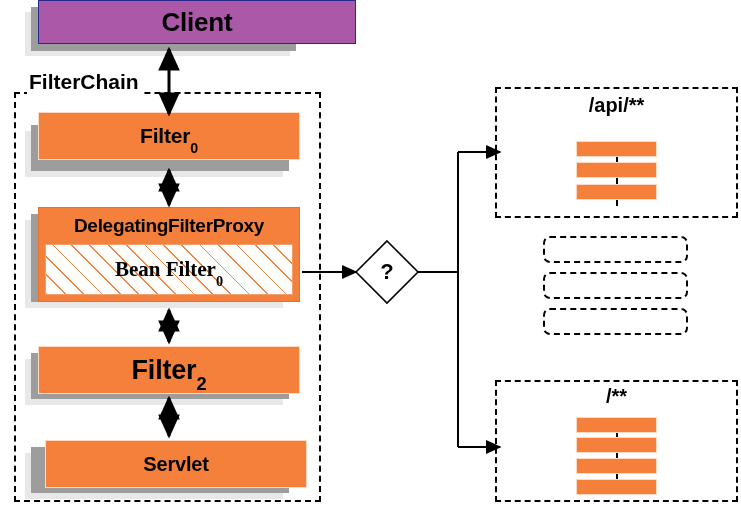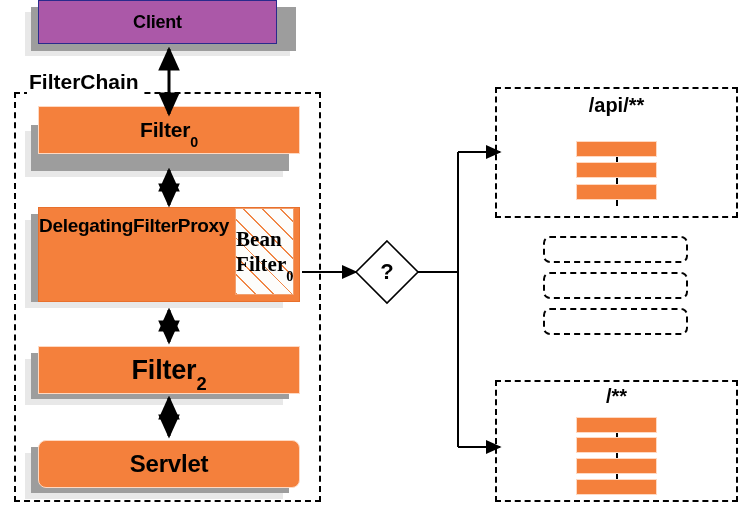--- a/index.html
+++ b/index.html
@@ -60,21 +60,21 @@
     left: 0px;
     font-weight: bold;
   }
 
   
   .dfp-outer {
     background: #f4803c;
     border: 1.5px solid #e8702c;
     z-index: 3;
     display: flex;
-    flex-direction: row;
+    flex-direction: column;
     align-items: stretch;
   }
   .dfp-title {
     height: 36px;
     display: flex;
     align-items: center;
     justify-content: center;
     font-weight: bold;
     font-size: 19px;
     color: #000;
@@ -152,30 +152,30 @@
     pointer-events: none;
   }
 </style>
 </head>
 <body>
 
 <div id="canvas">
 
   <div class="abs shadow-far" style="left:25px; top:12px; width:265px; height:44px;"></div>
   <div class="abs shadow-near" style="left:31px; top:7px; width:265px; height:44px;"></div>
-  <div class="abs box box-purple" style="left:38px; top:0px; width:239px; height:44px; font-size:18px;">
+  <div class="abs box box-purple" style="left:38px; top:0px; width:318px; height:44px; font-size:26px;">
     <span class="box-label">Client</span>
   </div>
 
   <div class="abs dashed-box" style="left:14px; top:92px; width:307px; height:410px;"></div>
   <div class="abs caption" style="left:14px; top:70px; font-size:21px;margin-left:13px;">FilterChain</div>
 
   <div class="abs shadow-far" style="left:25px; top:131px; width:258px; height:46px;"></div>
   <div class="abs shadow-near" style="left:31px; top:125px; width:258px; height:46px;"></div>
-  <div class="abs box box-orange" style="left:38px; top:106px; width:262px; height:48px; font-size:21px;">
+  <div class="abs box box-orange" style="left:38px; top:112px; width:262px; height:48px; font-size:21px;">
     <span class="box-label">
       <span>Filter</span><span class="sub">0</span>
     </span>
   </div>
 
   <div class="abs shadow-far" style="left:25px; top:220px; width:258px; height:88px;"></div>
   <div class="abs shadow-near" style="left:31px; top:214px; width:258px; height:88px;"></div>
   <div class="abs dfp-outer" style="left:38px; top:207px; width:262px; height:95px;">
     <div class="dfp-title">DelegatingFilterProxy</div>
     <div class="bean-filter" style="font-size:21px;">
@@ -188,21 +188,21 @@
   <div class="abs shadow-far" style="left:25px; top:359px; width:258px; height:46px;"></div>
   <div class="abs shadow-near" style="left:31px; top:353px; width:258px; height:46px;"></div>
   <div class="abs box box-orange" style="left:38px; top:346px; width:262px; height:48px; font-size:27px;">
     <span class="box-label">
       <span>Filter</span><span class="sub">2</span>
     </span>
   </div>
 
   <div class="abs shadow-far" style="left:25px; top:453px; width:258px; height:46px;"></div>
   <div class="abs shadow-near" style="left:31px; top:447px; width:258px; height:46px;"></div>
-  <div class="abs box box-orange" style="left:38px; top:440px; width:262px; height:48px; font-size:24px;border-radius:8px;">
+  <div class="abs box box-orange" style="left:45px; top:440px; width:262px; height:48px; font-size:20px;">
     <span class="box-label">Servlet</span>
   </div>
 
   <div class="abs" style="left:374px; top:259px; width:26px; height:26px; z-index:8; font-size:22px; font-weight:bold; text-align:center; color:#000;">?</div>
 
   <div class="abs dashed-box" style="left:495px; top:87px; width:243px; height:131px;"></div>
   <div class="abs path-text" style="left:495px; top:94px; width:243px; font-size:20px;">/api/**</div>
 
   <div class="abs mini-connector" style="left:616px; top:148px; height:58px;"></div>
   <div class="abs mini-bar" style="left:576px; top:141px; width:81px; height:16px;"></div>

